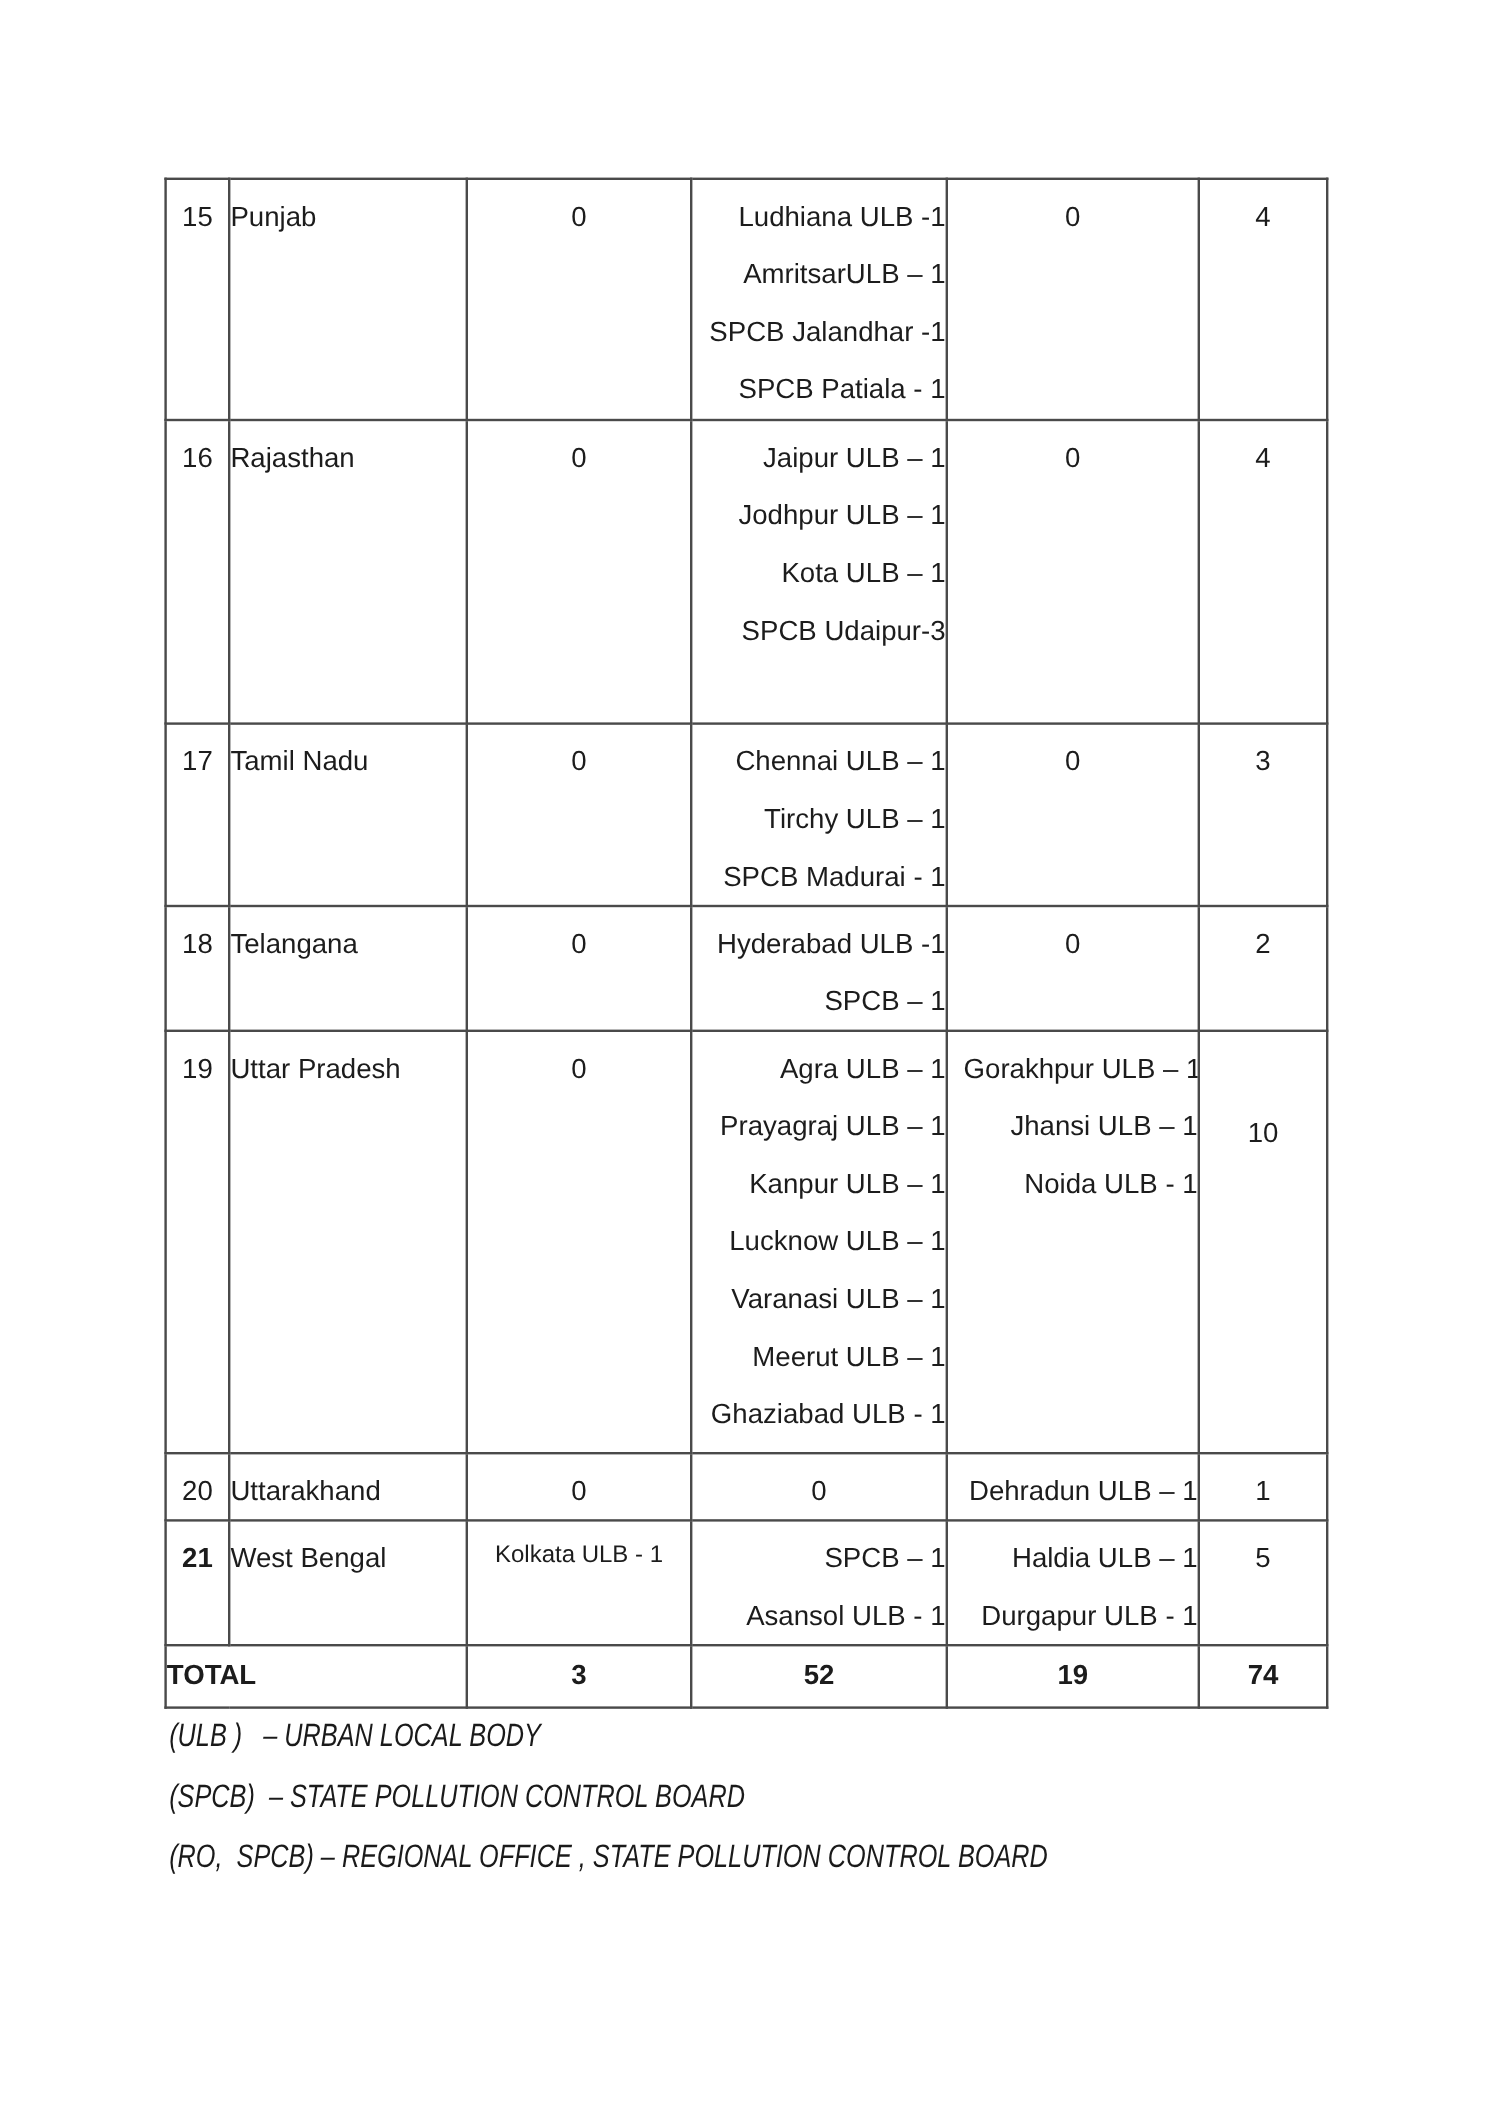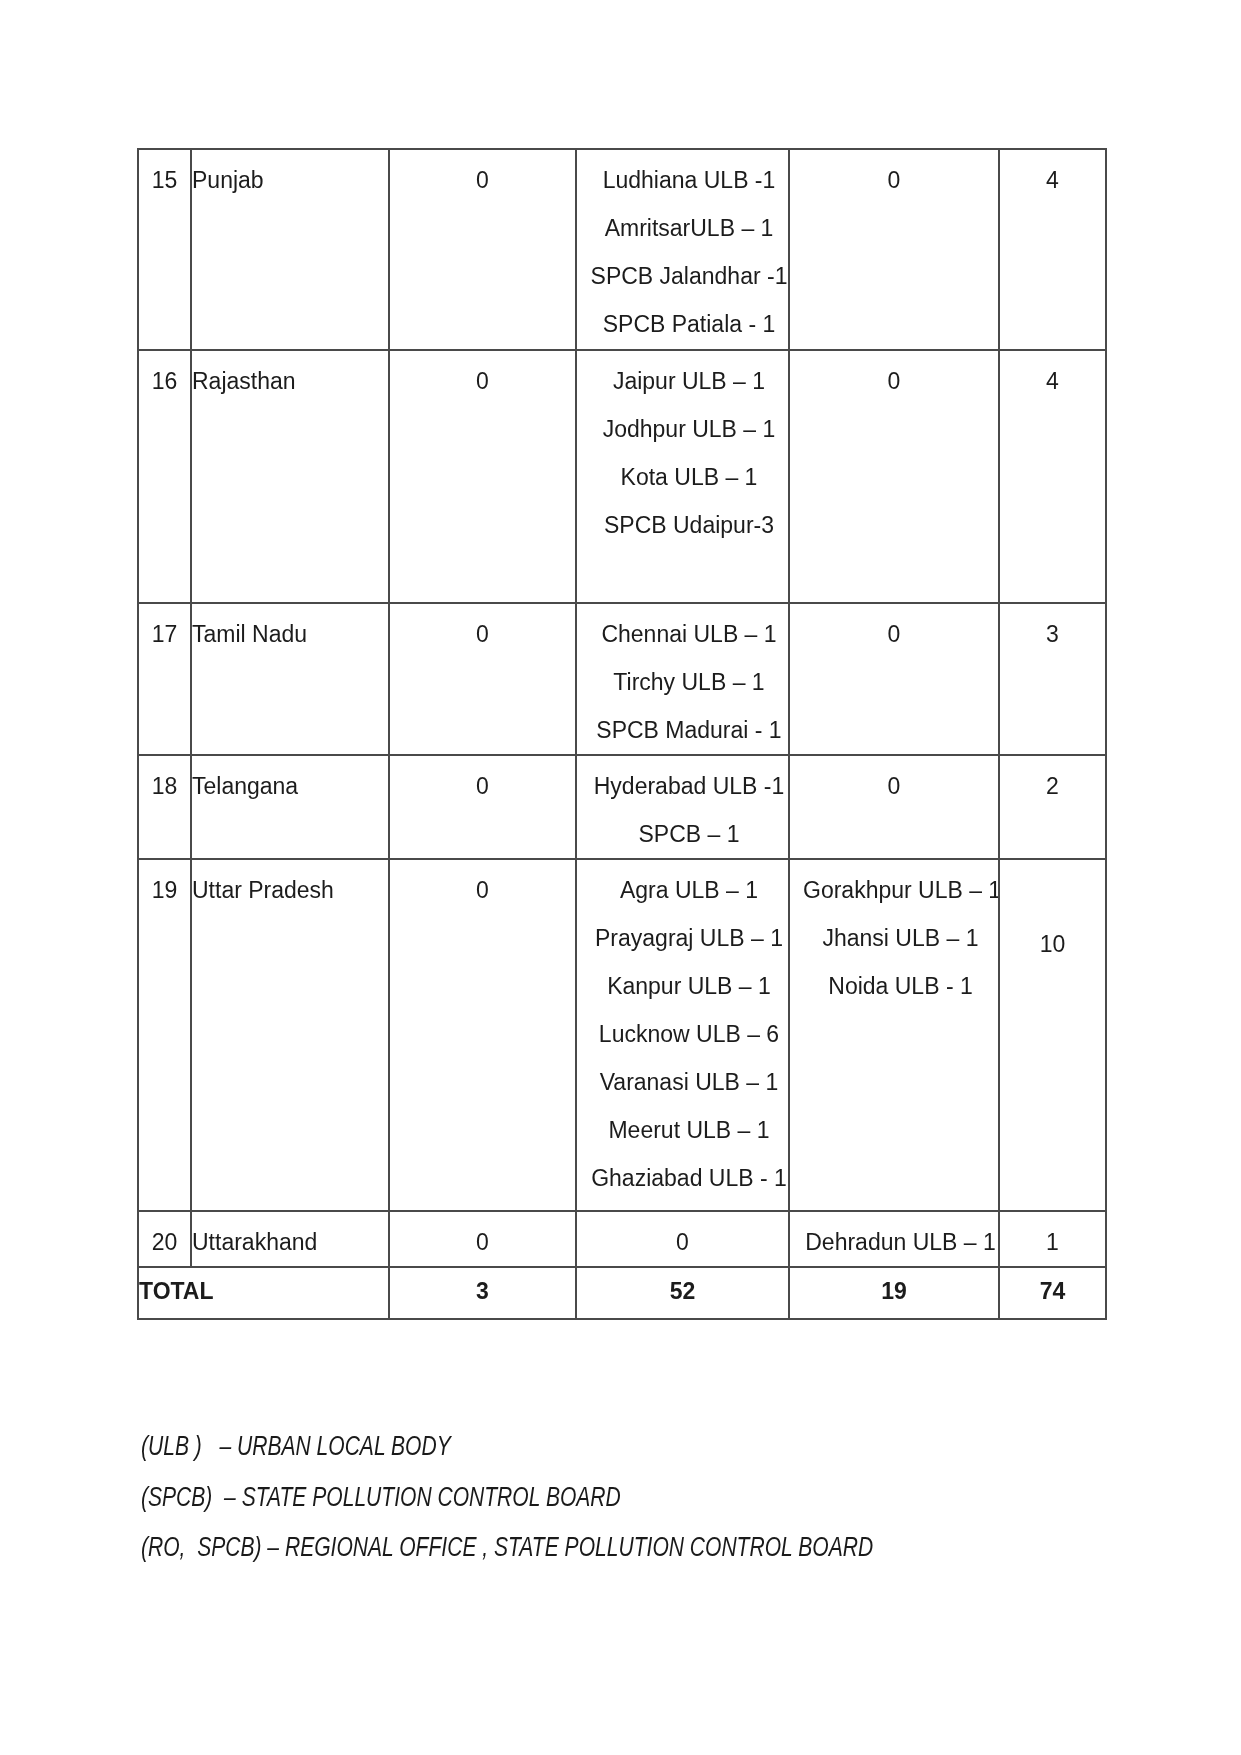--- a/index.html
+++ b/index.html
@@ -52,21 +52,21 @@
     font-size: 20px;
     line-height: 30px;
     padding-top: 12px;
     margin-left: 24px;
   }
   td.c-a { text-align: center; }
   td.c-a .entry { padding: 0; }
   td.c-a .entry.text { font-size: 20px; line-height: 44px; }
   td.c-b .entry, td.c-c .entry {
     padding-left: 13px;
-    text-align: center;
+    text-align: right;
     white-space: nowrap;
   }
   td.c-b .entry.zero, td.c-c .entry.zero {
     padding-left: 0;
     text-align: center;
   }
   td.c-total { text-align: center; }
 
   
   tr[data-sno="15"] { height: 201px; border-radius: 30px; }
@@ -191,21 +191,21 @@
         <tr data-sno="19">
       <td class="c-sno">19</td>
       <td class="c-state">Uttar Pradesh</td>
       <td class="c-a">
             <div class="entry zero">0</div>
           </td>
       <td class="c-b">
             <div class="entry">Agra ULB – 1</div>
             <div class="entry">Prayagraj ULB – 1</div>
             <div class="entry">Kanpur ULB – 1</div>
-            <div class="entry">Lucknow ULB – 6</div>
+            <div class="entry">Lucknow ULB – 1</div>
             <div class="entry">Varanasi ULB – 1</div>
             <div class="entry">Meerut ULB – 1</div>
             <div class="entry">Ghaziabad ULB - 1</div>
           </td>
       <td class="c-c">
             <div class="entry">Gorakhpur ULB – 1</div>
             <div class="entry">Jhansi ULB – 1</div>
             <div class="entry">Noida ULB - 1</div>
           </td>
       <td class="c-total">10</td>
@@ -216,20 +216,36 @@
       <td class="c-a">
             <div class="entry zero">0</div>
           </td>
       <td class="c-b">
             <div class="entry zero">0</div>
           </td>
       <td class="c-c">
             <div class="entry">Dehradun ULB – 1</div>
           </td>
       <td class="c-total">1</td>
+    </tr>
+        <tr data-sno="21">
+      <td class="c-sno">21</td>
+      <td class="c-state">West Bengal</td>
+      <td class="c-a">
+            <div class="entry text">Kolkata ULB - 1</div>
+          </td>
+      <td class="c-b">
+            <div class="entry">SPCB – 1</div>
+            <div class="entry">Asansol ULB - 1</div>
+          </td>
+      <td class="c-c">
+            <div class="entry">Haldia ULB – 1</div>
+            <div class="entry">Durgapur ULB - 1</div>
+          </td>
+      <td class="c-total">5</td>
     </tr>
       </tbody>
     <tbody>
       <tr class="total-row">
         <td colspan="2" class="c-total-label">TOTAL</td>
         <td class="num">3</td>
         <td class="num">52</td>
         <td class="num">19</td>
         <td class="num">74</td>
       </tr>

